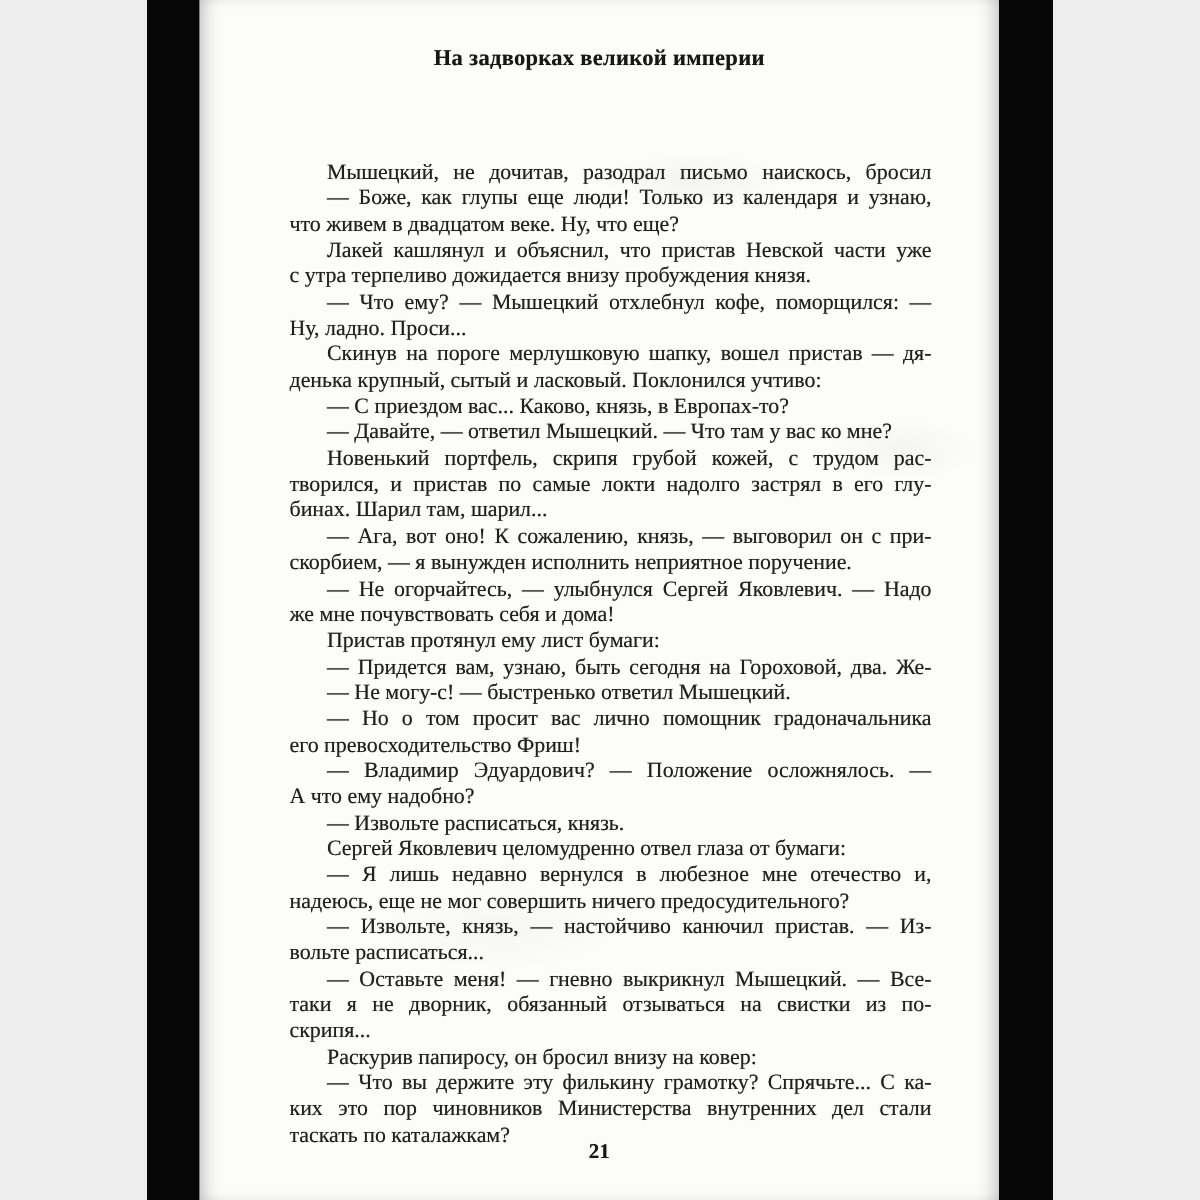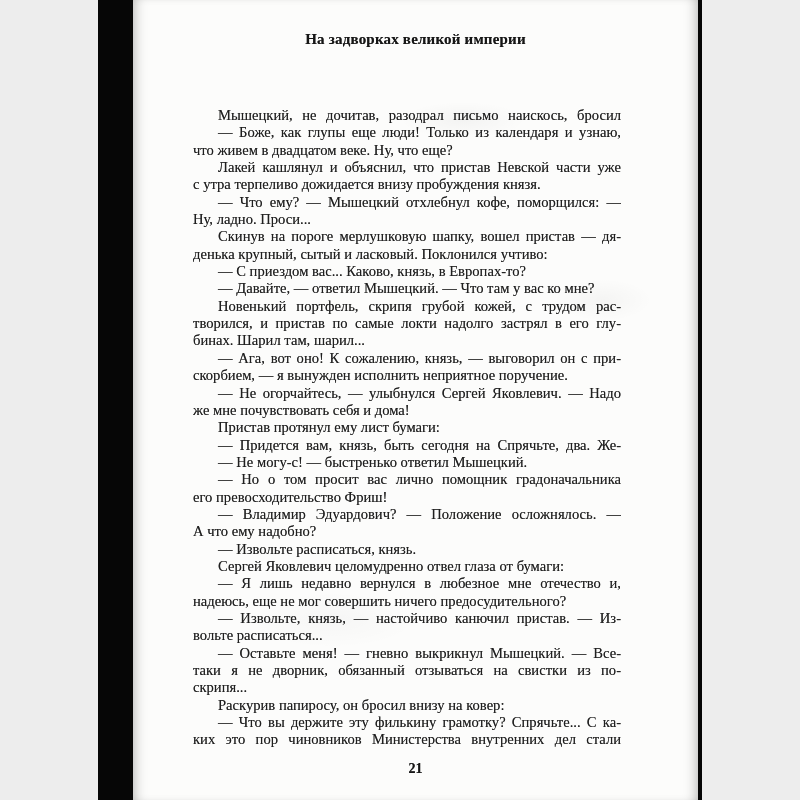--- a/index.html
+++ b/index.html
@@ -25,21 +25,20 @@
     left: 35px; top: 0;
     width: 533px; height: 800px;
     background: #fcfcfb;
     box-shadow: inset 10px 0 14px -10px rgba(0,0,0,0.35),
                 inset -10px 0 14px -10px rgba(0,0,0,0.35);
     background-image:
       radial-gradient(ellipse 90px 26px at 330px 120px, rgba(0,0,0,0.035), rgba(0,0,0,0) 70%),
       radial-gradient(ellipse 70px 30px at 470px 300px, rgba(0,0,0,0.03), rgba(0,0,0,0) 70%),
       radial-gradient(ellipse 120px 40px at 200px 620px, rgba(0,0,0,0.025), rgba(0,0,0,0) 70%);
     color: #1e1e1e;
-    padding-left: 32px;
   }
   .running-head {
     position: absolute;
     top: 31px; left: 0;
     width: 100%;
     text-align: center;
     font-weight: bold;
     font-size: 15px;
     letter-spacing: 0.2px;
     color: #161616;
@@ -95,35 +94,36 @@
           <div class="line first last">— С приездом вас... Каково, князь, в Европах-то?</div>
           <div class="line first last">— Давайте, — ответил Мышецкий. — Что там у вас ко мне?</div>
           <div class="line first">Новенький портфель, скрипя грубой кожей, с трудом рас-</div>
           <div class="line">творился, и пристав по самые локти надолго застрял в его глу-</div>
           <div class="line last">бинах. Шарил там, шарил...</div>
           <div class="line first">— Ага, вот оно! К сожалению, князь, — выговорил он с при-</div>
           <div class="line last">скорбием, — я вынужден исполнить неприятное поручение.</div>
           <div class="line first">— Не огорчайтесь, — улыбнулся Сергей Яковлевич. — Надо</div>
           <div class="line last">же мне почувствовать себя и дома!</div>
           <div class="line first last">Пристав протянул ему лист бумаги:</div>
-          <div class="line first">— Придется вам, князь, быть сегодня на Спрячьте, два. Же-</div>
+          <div class="line first">— Придется вам, узнаю, быть сегодня на Гороховой, два. Же-</div>
           <div class="line first last">— Не могу-с! — быстренько ответил Мышецкий.</div>
           <div class="line first">— Но о том просит вас лично помощник градоначальника</div>
           <div class="line last">его превосходительство Фриш!</div>
           <div class="line first">— Владимир Эдуардович? — Положение осложнялось. —</div>
           <div class="line last">А что ему надобно?</div>
           <div class="line first last">— Извольте расписаться, князь.</div>
           <div class="line first last">Сергей Яковлевич целомудренно отвел глаза от бумаги:</div>
           <div class="line first">— Я лишь недавно вернулся в любезное мне отечество и,</div>
           <div class="line last">надеюсь, еще не мог совершить ничего предосудительного?</div>
           <div class="line first">— Извольте, князь, — настойчиво канючил пристав. — Из-</div>
           <div class="line last">вольте расписаться...</div>
           <div class="line first">— Оставьте меня! — гневно выкрикнул Мышецкий. — Все-</div>
           <div class="line">таки я не дворник, обязанный отзываться на свистки из по-</div>
           <div class="line last">скрипя...</div>
           <div class="line first last">Раскурив папиросу, он бросил внизу на ковер:</div>
           <div class="line first">— Что вы держите эту филькину грамотку? Спрячьте... С ка-</div>
           <div class="line">ких это пор чиновников Министерства внутренних дел стали</div>
+          <div class="line last">таскать по каталажкам?</div>
         </div>
       <div class="page-number">21</div>
     </div>
   </div>
 </div>
 
 </body></html>

